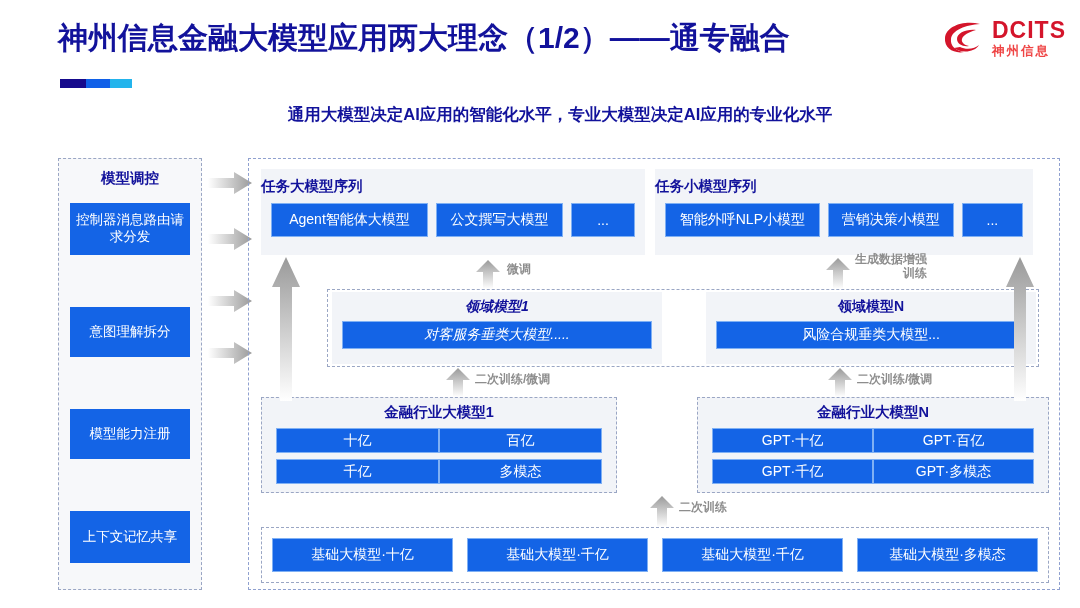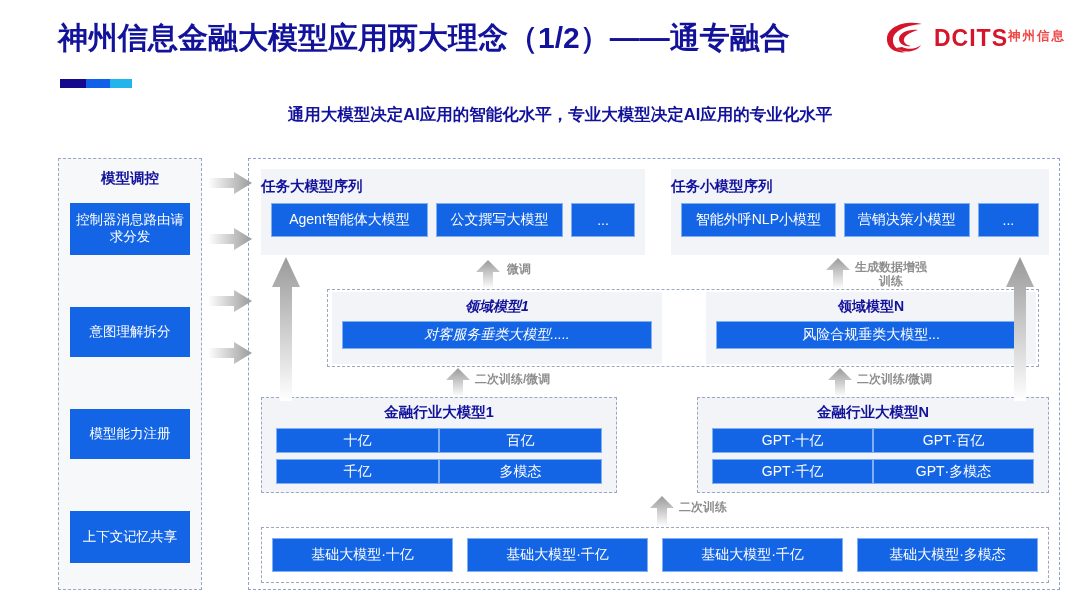--- a/index.html
+++ b/index.html
@@ -23,21 +23,21 @@
   .title-underline i{display:block;height:100%;}
   .tu-a{width:26px;background:#160a8c;}
   .tu-b{width:24px;background:#1060e8;}
   .tu-c{width:22px;background:#23b4ec;}
 
   .logo{
     position:absolute;right:14px;top:18px;
     display:flex;align-items:center;gap:6px;
   }
   .logo-mark{width:44px;height:40px;position:relative;}
-  .logo-text{display:flex;flex-direction:row;line-height:1;justify-content:space-between;}
+  .logo-text{display:flex;flex-direction:column;line-height:1;justify-content:space-between;}
   .logo-en{font-size:23px;font-weight:bold;color:#d4152b;letter-spacing:1px;}
   .logo-cn{font-size:12.5px;font-weight:bold;color:#ef4444;letter-spacing:2px;margin-top:3px;}
 
   .subtitle{
     position:absolute;left:0;right:0;top:104px;text-align:center;
     font-size:16.5px;font-weight:bold;color:#12129b;
     padding-left:100px;padding-right:60px;
   }
 
   
@@ -86,21 +86,21 @@
   }
   .chip-row{display:flex;gap:8px;padding:7px 10px 9px 10px;}
   .chip{
     background:#1464e6;color:#fff;font-size:14px;
     display:flex;align-items:center;justify-content:center;
     height:34px;box-sizing:border-box;white-space:nowrap;
     border:1px solid #7fb0f4;
   }
 
   .task-left{left:12px;top:10px;width:384px;height:86px;}
-  .task-right{left:422px;top:10px;width:378px;height:86px;}
+  .task-right{left:406px;top:10px;width:378px;height:86px;}
 
   
   .domain-band{
     position:absolute;left:78px;top:130px;width:712px;height:78px;
     border:1px dashed #9aa6c4;box-sizing:border-box;
   }
   .domain-cell{
     position:absolute;top:2px;height:72px;background:#f2f4f8;box-sizing:border-box;
   }
   .domain-left{left:4px;width:330px;font-style:italic;}
@@ -307,21 +307,21 @@
       </svg>
     </div>
     <div class="flabel" style="left:258px;top:104px;">微调</div>
 
     
     <div class="vup" style="left:576px;top:98px;">
       <svg width="26" height="32" viewBox="0 0 26 32">
         <path d="M8 32 L8 13 L1 13 L13 1 L25 13 L18 13 L18 32 Z" fill="url(#gv)"></path>
       </svg>
     </div>
-    <div class="flabel ctr" style="left:606px;top:102px;">
+    <div class="flabel ctr" style="left:606px;top:94px;text-align:right;">
       <span>生成数据增强</span><br>
       <span>训练</span>
     </div>
 
     
     <div class="vup" style="left:196px;top:208px;">
       <svg width="26" height="30" viewBox="0 0 26 30">
         <path d="M8 30 L8 13 L1 13 L13 1 L25 13 L18 13 L18 30 Z" fill="url(#gv)"></path>
       </svg>
     </div>

